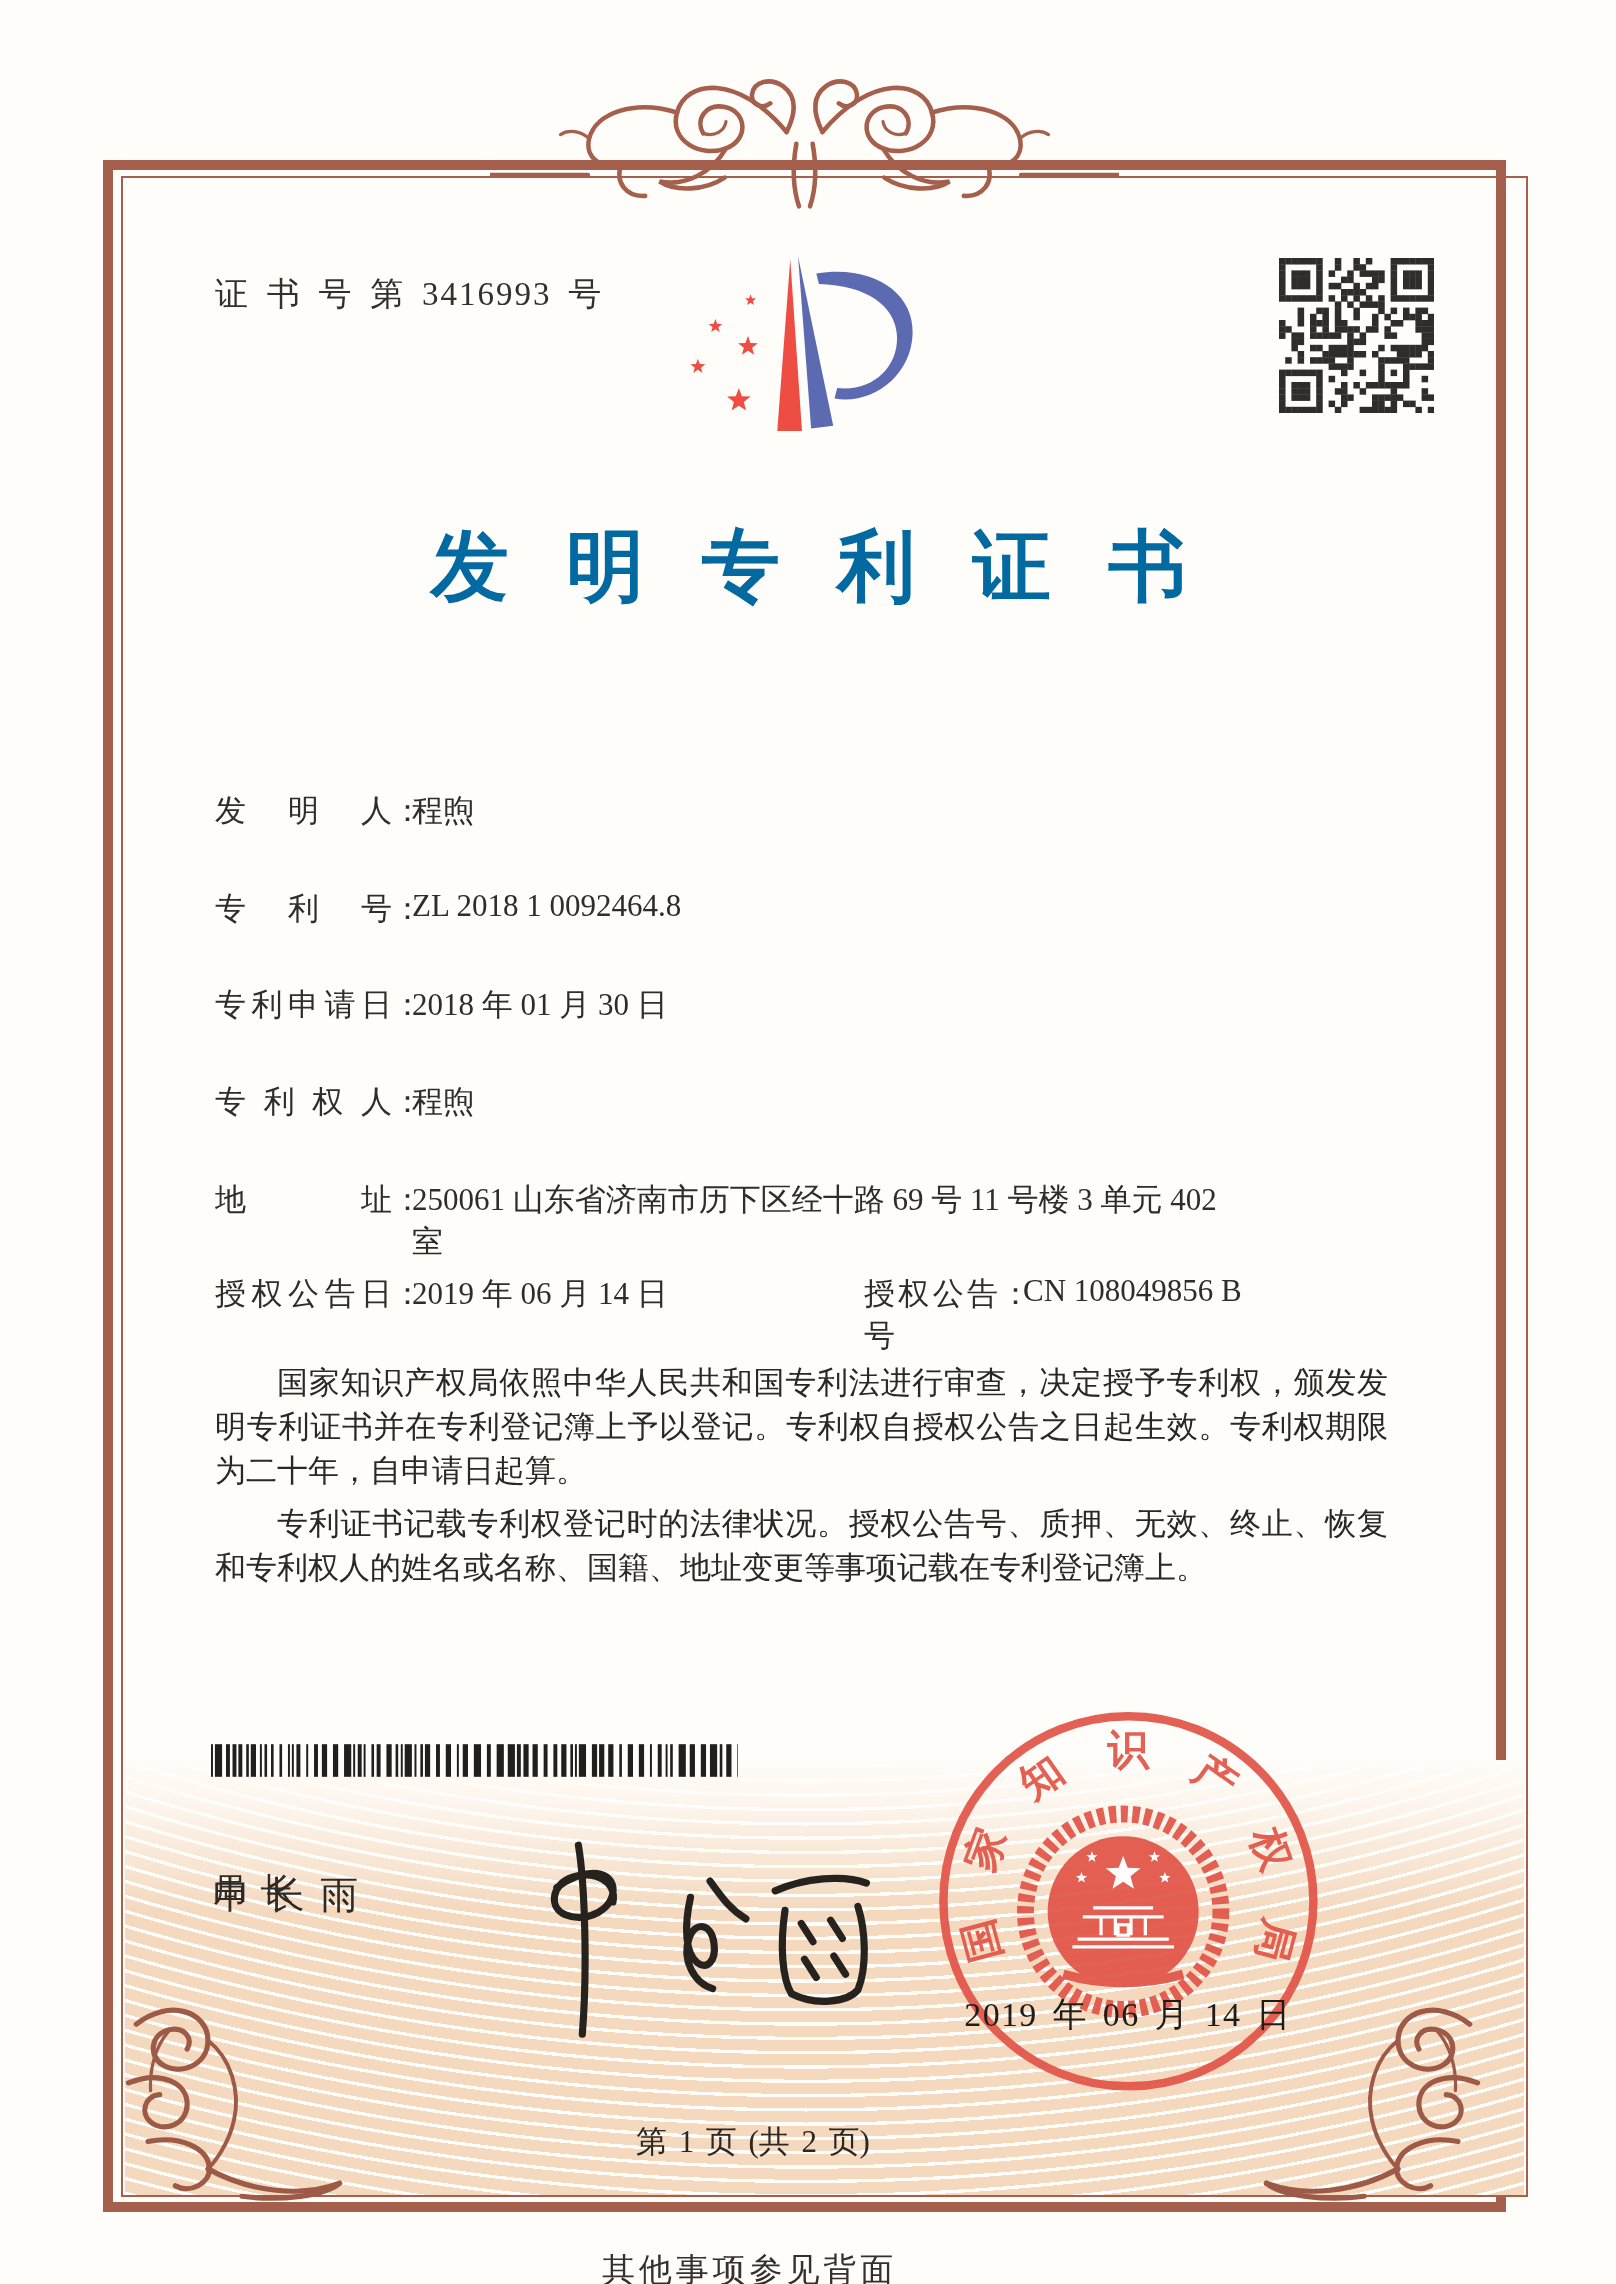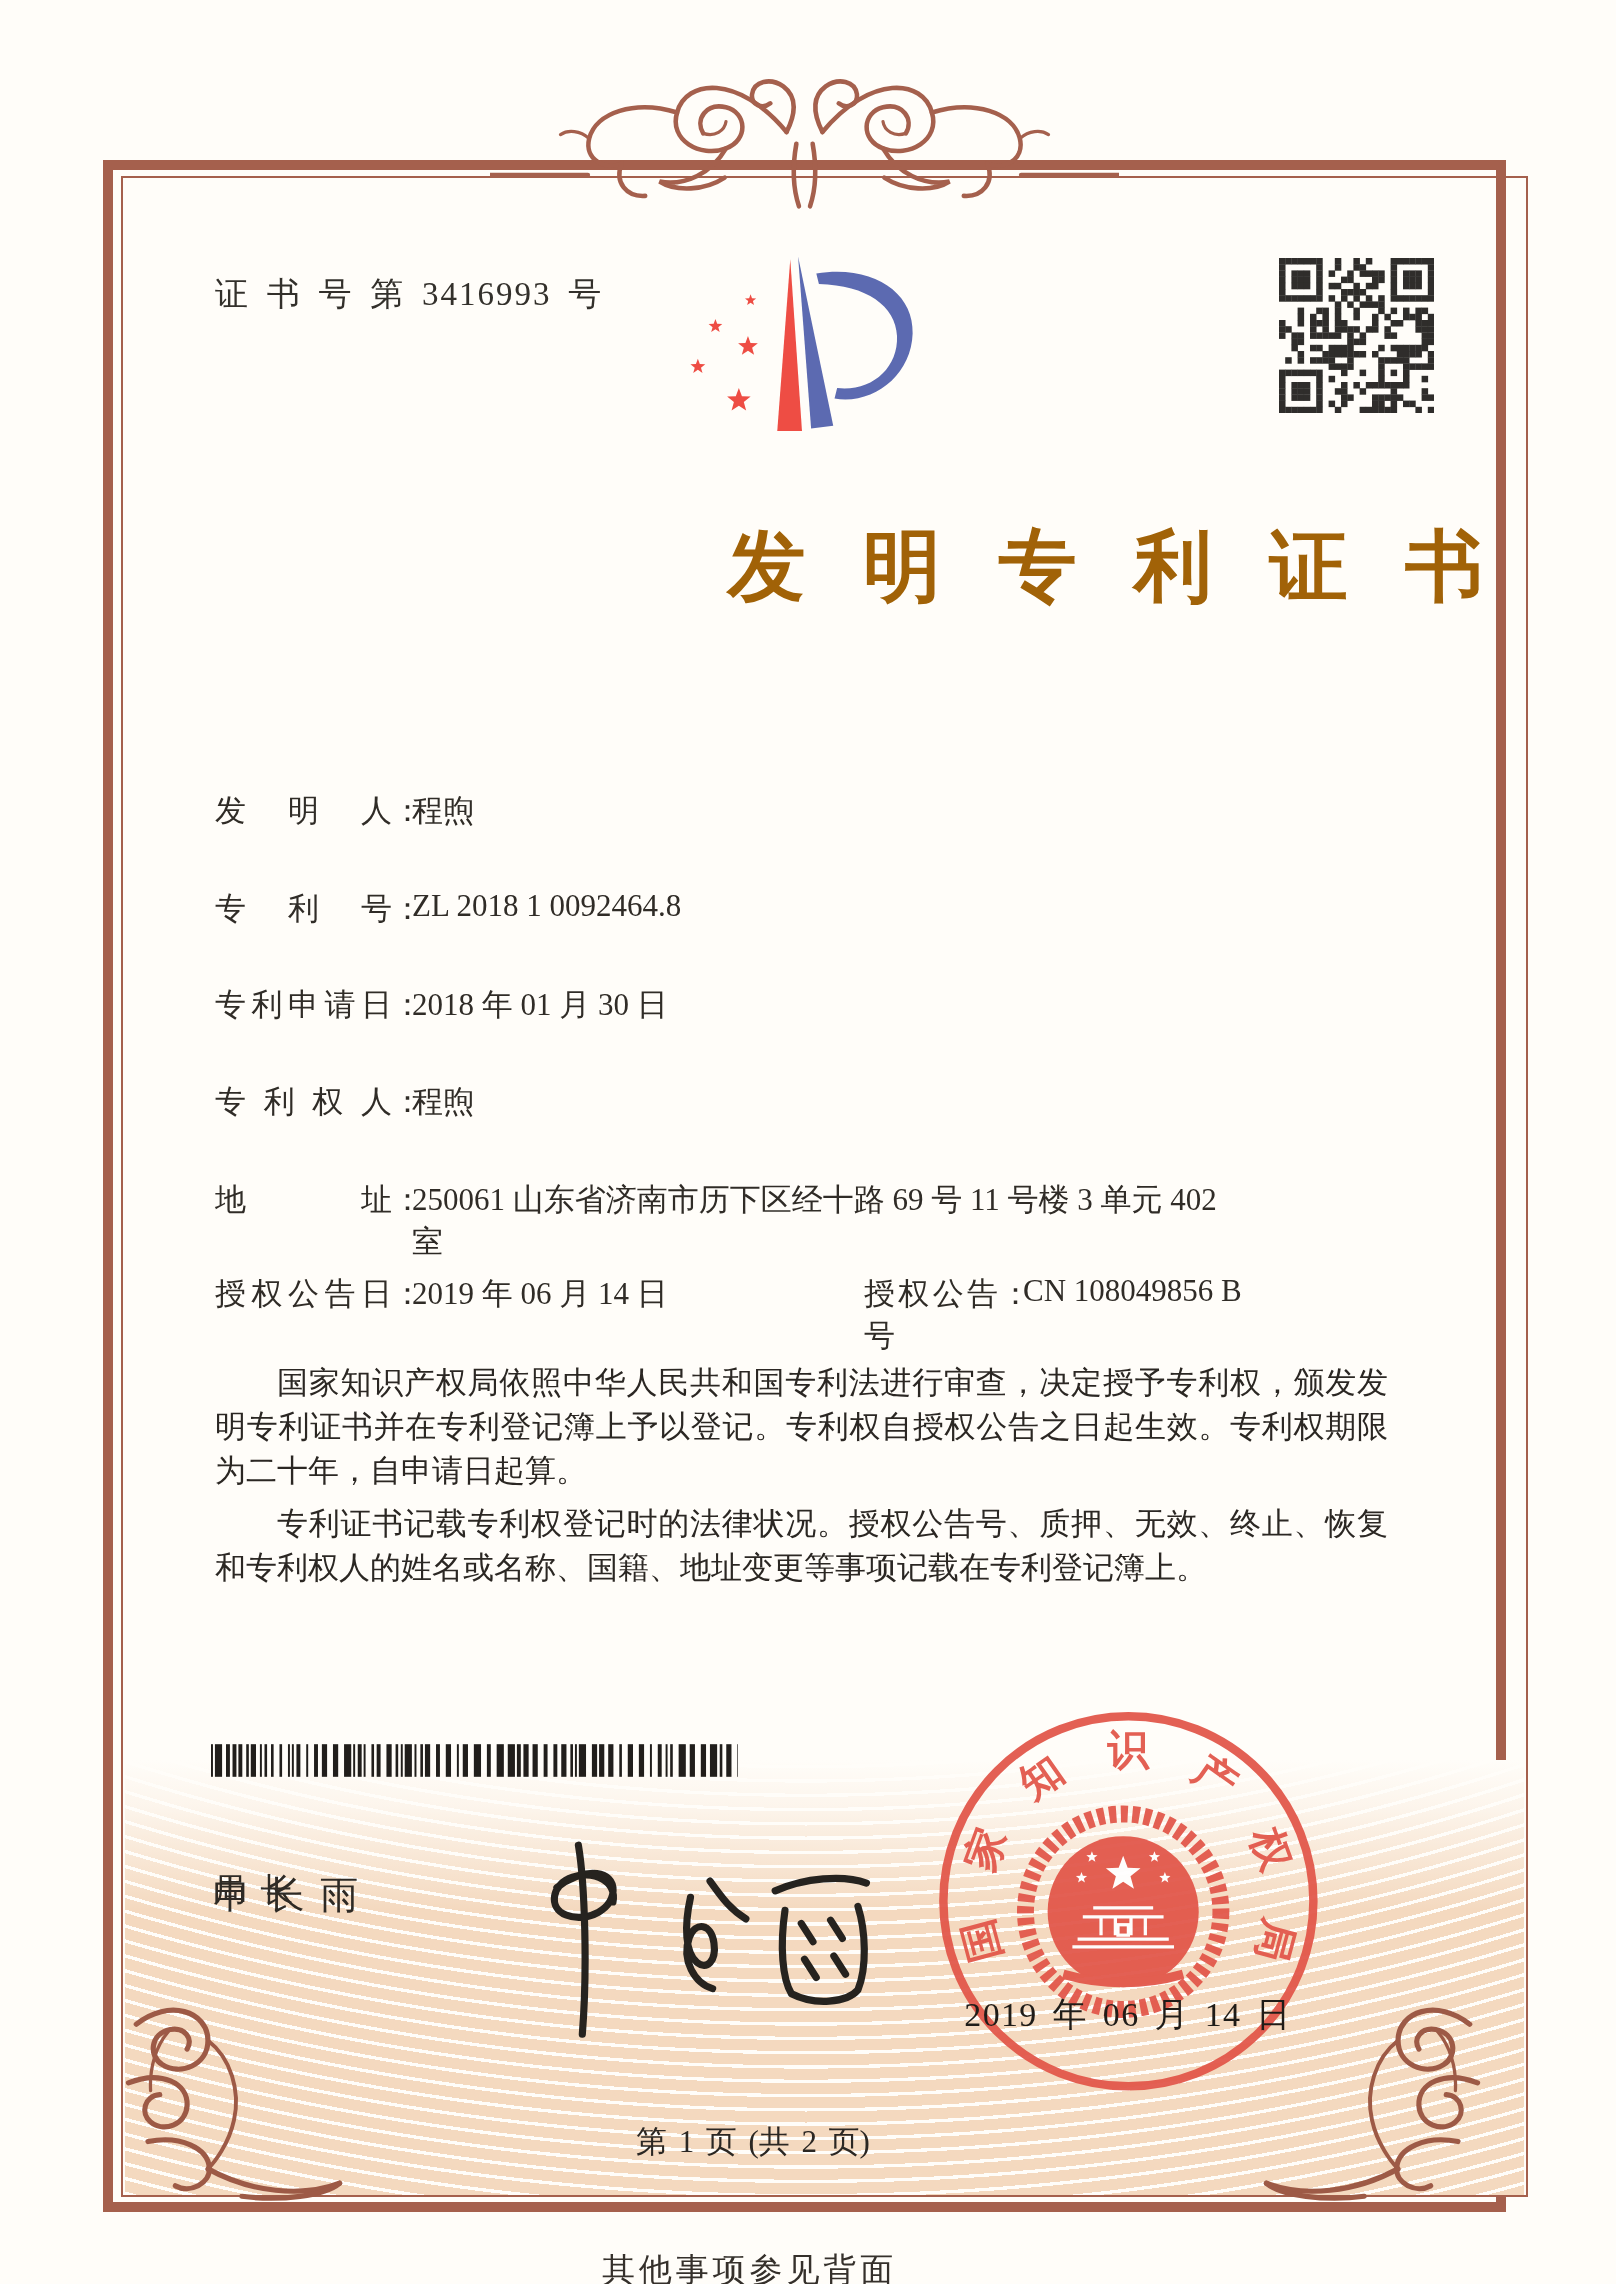--- a/index.html
+++ b/index.html
@@ -13,22 +13,22 @@
 
   
   .waves{left:125px;top:1760px;right:125px;bottom:89px;
     background:repeating-radial-gradient(circle at 681px -2151px,
       #f4d9bf 0px,#f4d9bf 11px,#fffdf9 11px,#fffdf9 14.3px);}
   .waves::before{content:"";position:absolute;inset:0;
     background:linear-gradient(180deg,#fffdf9 0px,rgba(255,253,249,.78) 46px,rgba(255,253,249,0) 150px);}
 
   
   .cert-no{left:215px;top:272px;font-size:33px;letter-spacing:2px;word-spacing:6.5px;color:#33302b;}
-  .title{left:134px;top:515px;width:1349px;text-align:right;font-size:78px;font-weight:600;
-         word-spacing:38px;color:#a16207;}
+  .title{left:134px;top:515px;width:1349px;text-align:center;font-size:78px;font-weight:600;
+         word-spacing:38px;color:#0369a1;}
 
   
   .field-row{left:215px;width:1271px;height:39px;font-size:31px;color:#302c27;}
   .flabel{display:inline-block;width:177px;text-align:justify;text-align-last:justify;vertical-align:top;}
   .fcolon{display:inline-block;vertical-align:top;}
   .fvalue{position:absolute;left:197px;top:0;white-space:nowrap;}
   .flabel2{position:absolute;left:649px;width:134px;text-align:justify;text-align-last:justify;}
   .fcolon2{position:absolute;left:785px;}
   .fvalue2{position:absolute;left:808px;white-space:nowrap;}
   .addr-line2{left:412px;top:1221px;font-size:31px;}

